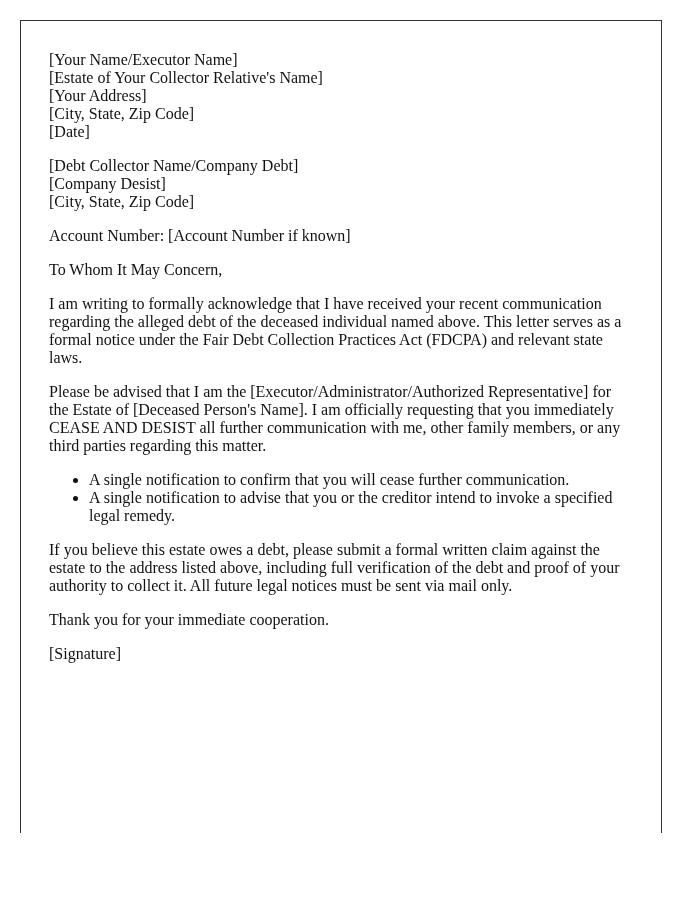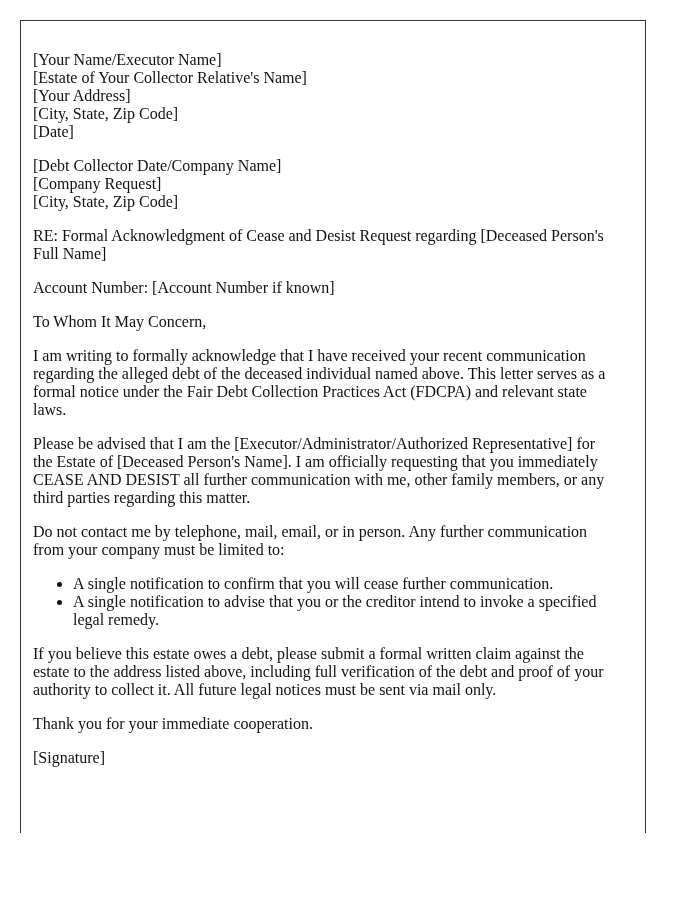--- a/index.html
+++ b/index.html
@@ -16,21 +16,21 @@
       font-size: 16px;
       line-height: 18px;
       color: #111111;
     }
     .letter {
       position: absolute;
       left: 20px;
       top: 20px;
       width: 584px;
       height: 782px;
-      padding: 30px 28px 0 12px;
+      padding: 30px 28px 0 28px;
       border: 1px solid #333333;
       border-bottom: none;
       box-sizing: content-box;
       overflow: hidden;
     }
     .letter p {
       margin: 0 0 16px 0;
     }
     .letter .block-line {
       display: block;
@@ -53,36 +53,34 @@
 
   <p>
     <span class="block-line">[Your Name/Executor Name]</span>
     <span class="block-line">[Estate of Your Collector Relative's Name]</span>
     <span class="block-line">[Your Address]</span>
     <span class="block-line">[City, State, Zip Code]</span>
     <span class="block-line">[Date]</span>
   </p>
 
   <p>
-    <span class="block-line">[Debt Collector Date/Company Name]</span>
-    <span class="block-line">[Company Request]</span>
+    <span class="block-line">[Debt Collector Name/Company Debt]</span>
+    <span class="block-line">[Company Desist]</span>
     <span class="block-line">[City, State, Zip Code]</span>
   </p>
 
-  <p>RE: Formal Acknowledgment of Cease and Desist Request regarding [Deceased Person's Full Name]</p>
 
   <p>Account Number: [Account Number if known]</p>
 
   <p>To Whom It May Concern,</p>
 
   <p>I am writing to formally acknowledge that I have received your recent communication regarding the alleged debt of the deceased individual named above. This letter serves as a formal notice under the Fair Debt Collection Practices Act (FDCPA) and relevant state laws.</p>
 
   <p><span>Please be advised that I am the [Executor/Administrator/Authorized Representative] for the Estate of [Deceased Person's Name]. I am officially requesting that you immediately </span><strong>CEASE AND DESIST</strong><span> all further communication with me, other family members, or any third parties regarding this matter.</span></p>
 
-  <p>Do not contact me by telephone, mail, email, or in person. Any further communication from your company must be limited to:</p>
 
   <ul>
     <li>A single notification to confirm that you will cease further communication.</li>
     <li>A single notification to advise that you or the creditor intend to invoke a specified legal remedy.</li>
   </ul>
 
   <p>If you believe this estate owes a debt, please submit a formal written claim against the estate to the address listed above, including full verification of the debt and proof of your authority to collect it. All future legal notices must be sent via mail only.</p>
 
   <p>Thank you for your immediate cooperation.</p>
 

